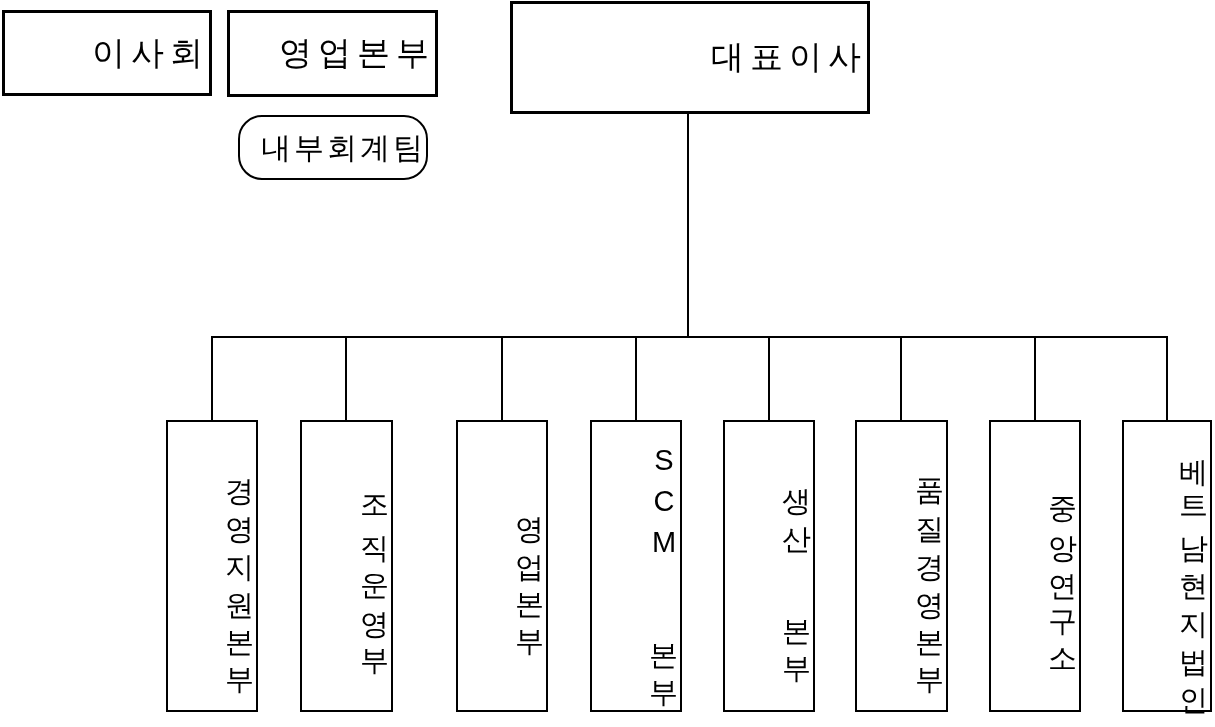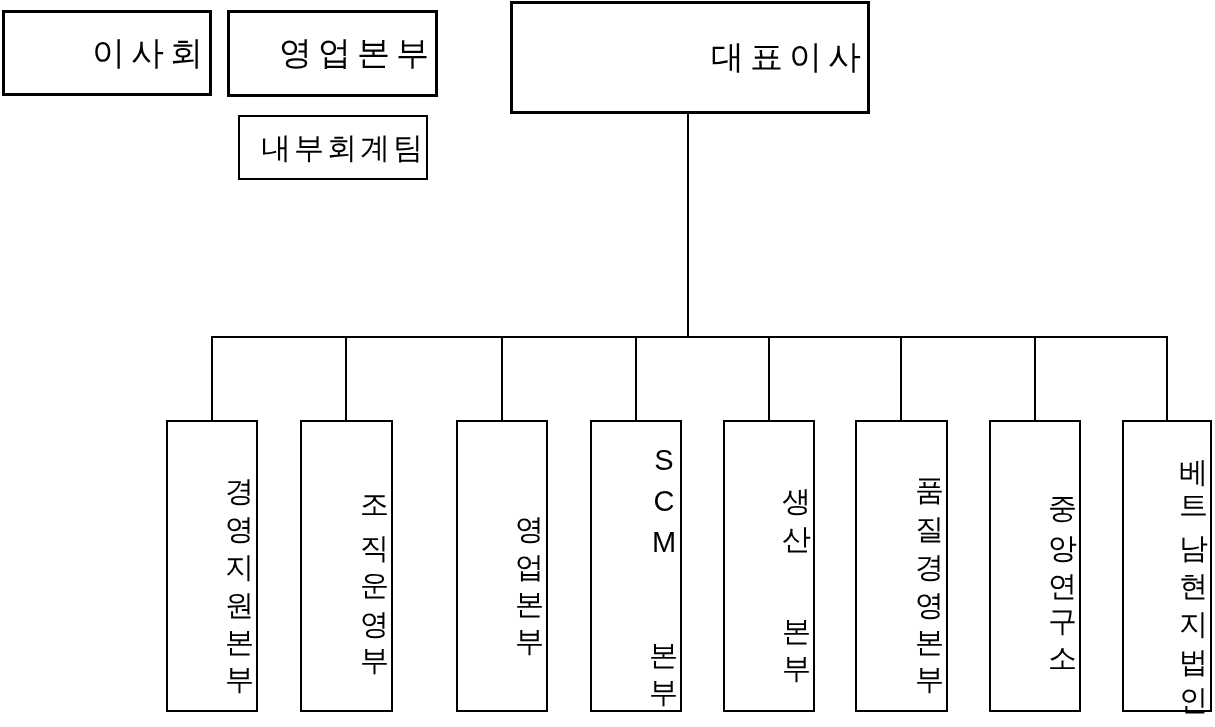--- a/index.html
+++ b/index.html
@@ -20,20 +20,21 @@
     position: absolute;
     box-sizing: border-box;
     border: 3px solid #000000;
     background: #ffffff;
     display: flex;
     align-items: center;
     justify-content: flex-end;
   }
   .box.thin {
     border-width: 2px;
+    border-radius: 24px;
   }
   .hlabel {
     font-size: 33px;
     letter-spacing: 6px;
     padding-left: 6px; 
     white-space: nowrap;
     line-height: 1.1;
   }
   .hlabel.small {
     font-size: 30px;

